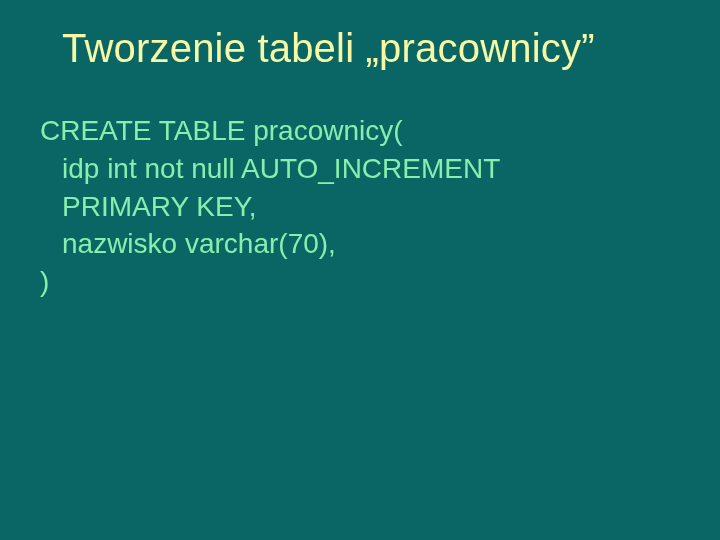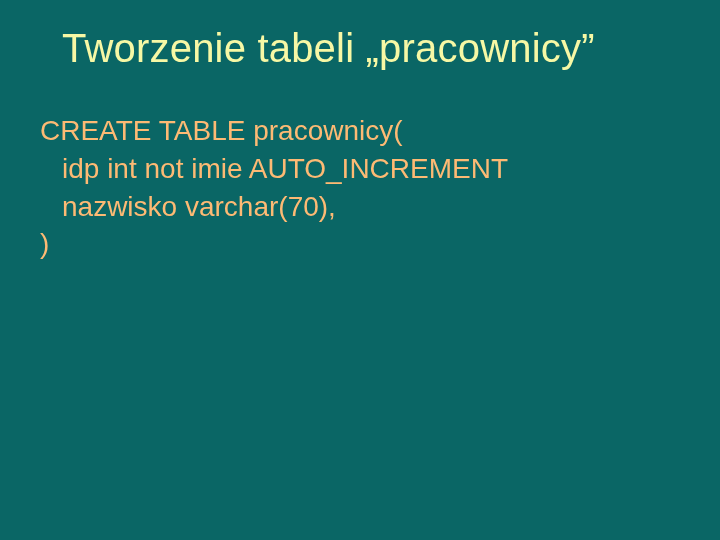--- a/index.html
+++ b/index.html
@@ -22,21 +22,21 @@
   .title {
     color: #f7f8a5;
     font-size: 40px;
     font-weight: 400;
     position: absolute;
     top: 26px;
     left: 62px;
     letter-spacing: 0.2px;
   }
   .body {
-    color: #fdba74;
+    color: #86efac;
     font-size: 28px;
     line-height: 1.35;
     position: absolute;
     top: 112px;
     left: 40px;
     right: 40px;
     font-weight: 400;
   }
   .indent {
     padding-left: 22px;
@@ -46,17 +46,18 @@
     display: block;
   }
 </style>
 </head>
 <body>
 
 <div class="slide">
   <div class="title">Tworzenie tabeli „pracownicy”</div>
   <div class="body">
     <span class="no-indent">CREATE TABLE pracownicy(</span>
-    <span class="indent">idp int not imie AUTO_INCREMENT</span>
+    <span class="indent">idp int not null AUTO_INCREMENT</span>
+    <span class="indent">PRIMARY KEY,</span>
     <span class="indent">nazwisko varchar(70),</span>
     <span class="no-indent">)</span>
   </div>
 </div>
 
 </body></html>

